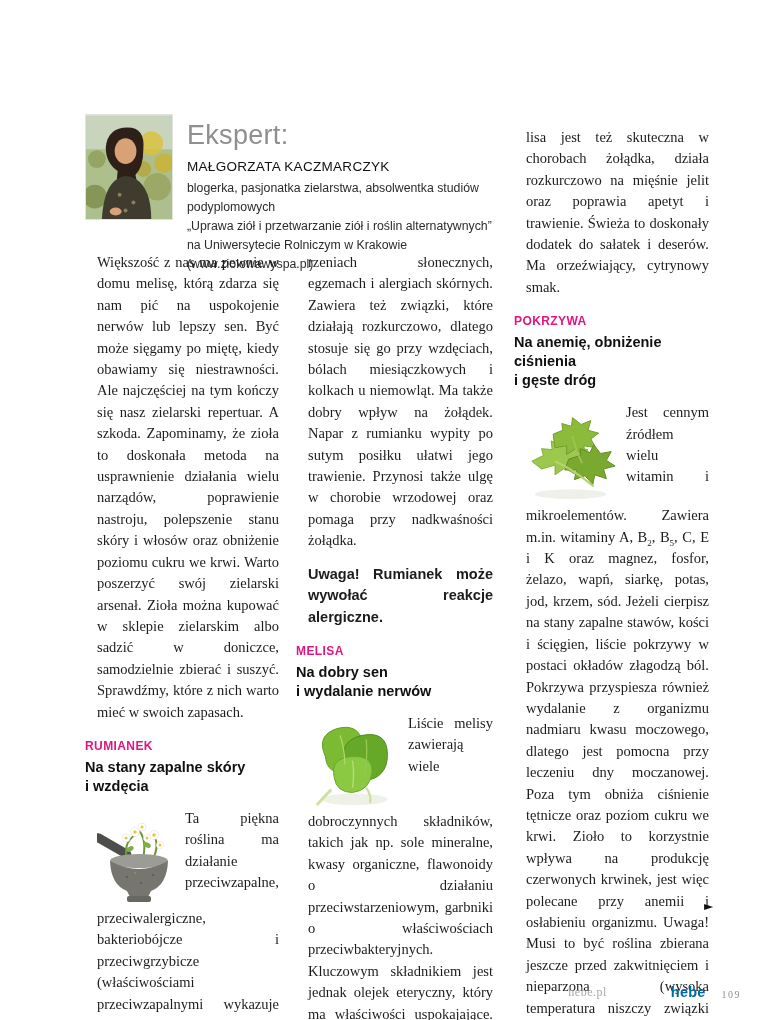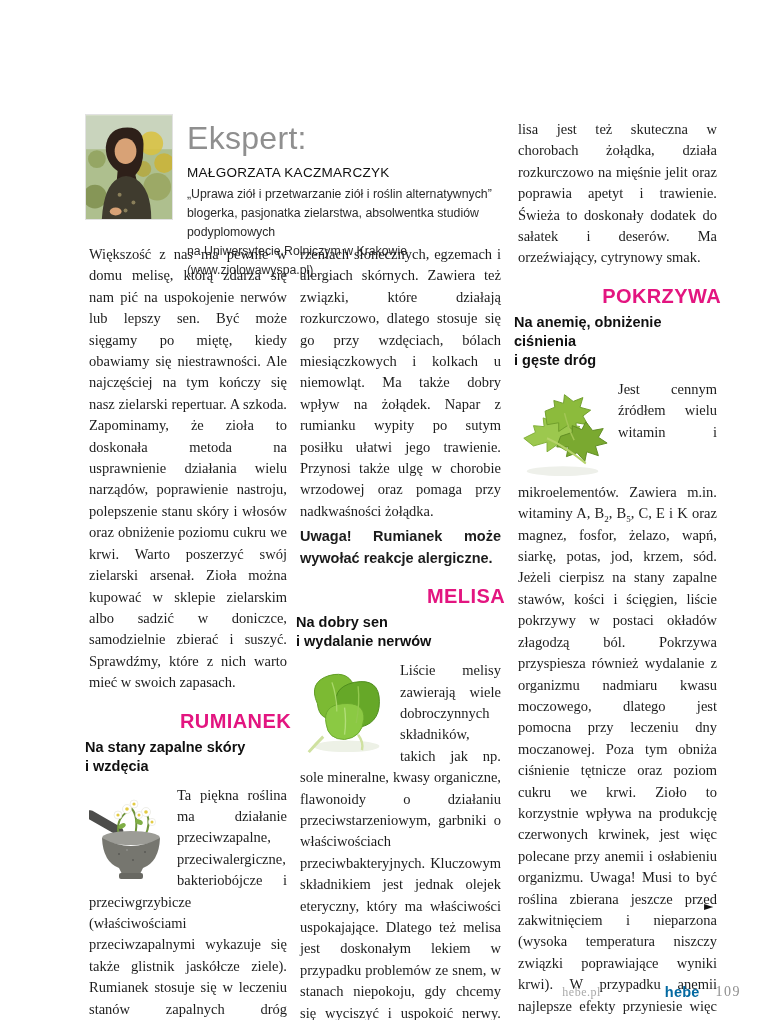--- a/index.html
+++ b/index.html
@@ -3,49 +3,49 @@
 <meta charset="utf-8">
 <style>
   html,body{margin:0;padding:0;background:#ffffff;}
   .page{position:relative;width:775px;height:1020px;background:#fff;overflow:hidden;
         font-family:"Liberation Serif",serif;color:#1c1c1c;}
 
   
   .expert{position:absolute;left:85px;top:114px;width:430px;display:flex;}
   .expert-photo{width:88px;height:106px;flex:0 0 88px;border:1px solid #e2e2e2;box-sizing:border-box;overflow:hidden;}
   .expert-text{margin-left:14px;padding-top:6px;font-family:"Liberation Sans",sans-serif;}
-  .expert-label{font-size:32px;font-weight:400;color:#8f8f8f;letter-spacing:.3px;margin-bottom:8px;}
+  .expert-label{font-size:27px;font-weight:400;color:#8f8f8f;letter-spacing:.3px;margin-bottom:8px;}
   .expert-name{font-size:13.5px;font-weight:400;color:#111;letter-spacing:.3px;margin-bottom:5px;}
   .expert-bio{font-size:12.3px;line-height:19px;color:#2b2b2b;}
 
   
   .col{position:absolute;}
   .col1{left:85px;top:240px;width:206px;}
   .col2{left:296px;top:240px;width:209px;}
   .col3{left:514px;top:115px;width:207px;}
 
-  p.body{margin:4px;text-align:justify;font-size:14.5px;line-height:21.4px;color:#1c1c1c;}
-  .sec-title{margin:16px 0 5px;text-align:right;font-family:"Liberation Sans",sans-serif;
-             font-weight:700;font-size:20px;letter-spacing:.4px;color:#e31580;}
+  p.body{margin:12px;text-align:justify;font-size:14.5px;line-height:21.4px;color:#1c1c1c;}
+  .sec-title{margin:16px 0 5px;text-align:left;font-family:"Liberation Sans",sans-serif;
+             font-weight:700;font-size:12px;letter-spacing:.4px;color:#e31580;}
   .sec-sub{margin:0 0 9px;font-family:"Liberation Sans",sans-serif;
            font-weight:700;font-size:14.5px;line-height:19px;color:#101010;}
   .warning{font-family:"Liberation Sans",sans-serif;font-weight:700;font-size:14px;line-height:21.4px;color:#101010;}
 
   .img-float{float:left;margin:3px 8px 3px 0;}
   .img-float svg{display:block;}
 
   sub{font-size:9px;line-height:0;}
 
   
   .cont-arrow{position:absolute;left:704px;top:899px;font-size:12px;color:#111;
               font-family:"DejaVu Sans",sans-serif;}
   .footer{position:absolute;top:984px;right:34px;display:flex;align-items:flex-end;gap:16px;}
   .footer .site{font-family:"Liberation Serif",serif;font-size:12px;color:#a9a9a9;letter-spacing:.5px;}
   .footer .brand{font-family:"Liberation Sans",sans-serif;font-weight:700;font-size:14.5px;color:#0369a1;letter-spacing:.2px;padding-left:48px;}
-  .footer .pagenum{font-family:"Liberation Serif",serif;font-size:14px;color:#8f8f8f;letter-spacing:1.5px;}
+  .footer .pagenum{font-family:"Liberation Serif",serif;font-size:10px;color:#8f8f8f;letter-spacing:1.5px;}
 </style>
 </head>
 <body>
 
 <div class="page">
 
   <header class="expert">
     <div class="expert-photo">
       <svg viewBox="0 0 88 105" width="87" height="105">
         <rect width="88" height="105" fill="#aebf8e"></rect>
@@ -61,22 +61,22 @@
         <path d="M16 105 Q18 72 32 64 Q40 58 50 64 Q66 74 66 105 Z" fill="#3f3b2e"></path>
         <circle cx="34" cy="80" r="2" fill="#8a7f5a"></circle>
         <circle cx="48" cy="88" r="2" fill="#8a7f5a"></circle>
         <circle cx="40" cy="96" r="2" fill="#8a7f5a"></circle>
         <ellipse cx="30" cy="97" rx="6" ry="4" fill="#d8a276"></ellipse>
       </svg>
     </div>
     <div class="expert-text">
       <div class="expert-label">Ekspert:</div>
       <div class="expert-name">MAŁGORZATA KACZMARCZYK</div>
+      <div class="expert-bio">blogerka, pasjonatka zielarstwa, absolwentka studiów podyplomowych</div>
       <div class="expert-bio">„Uprawa ziół i przetwarzanie ziół i roślin alternatywnych”</div>
-      <div class="expert-bio">blogerka, pasjonatka zielarstwa, absolwentka studiów podyplomowych</div>
       <div class="expert-bio">na Uniwersytecie Rolniczym w Krakowie (www.ziolowawyspa.pl)</div>
     </div>
   </header>
 
   <div class="col col1">
     <p class="body">Większość z nas ma pewnie w domu melisę, którą zdarza się nam pić na uspokojenie nerwów lub lepszy sen. Być może sięgamy po miętę, kiedy obawiamy się niestrawności. Ale najczęściej na tym kończy się nasz zielarski repertuar. A szkoda. Zapominamy, że zioła to doskonała metoda na usprawnienie działania wielu narządów, poprawienie nastroju, polepszenie stanu skóry i włosów oraz obniżenie poziomu cukru we krwi. Warto poszerzyć swój zielarski arsenał. Zioła można kupować w sklepie zielarskim albo sadzić w doniczce, samodzielnie zbierać i suszyć. Sprawdźmy, które z nich warto mieć w swoich zapasach.</p>
 
     <h2 class="sec-title">RUMIANEK</h2>
     <h3 class="sec-sub">
       <span>Na stany zapalne skóry</span><br>

